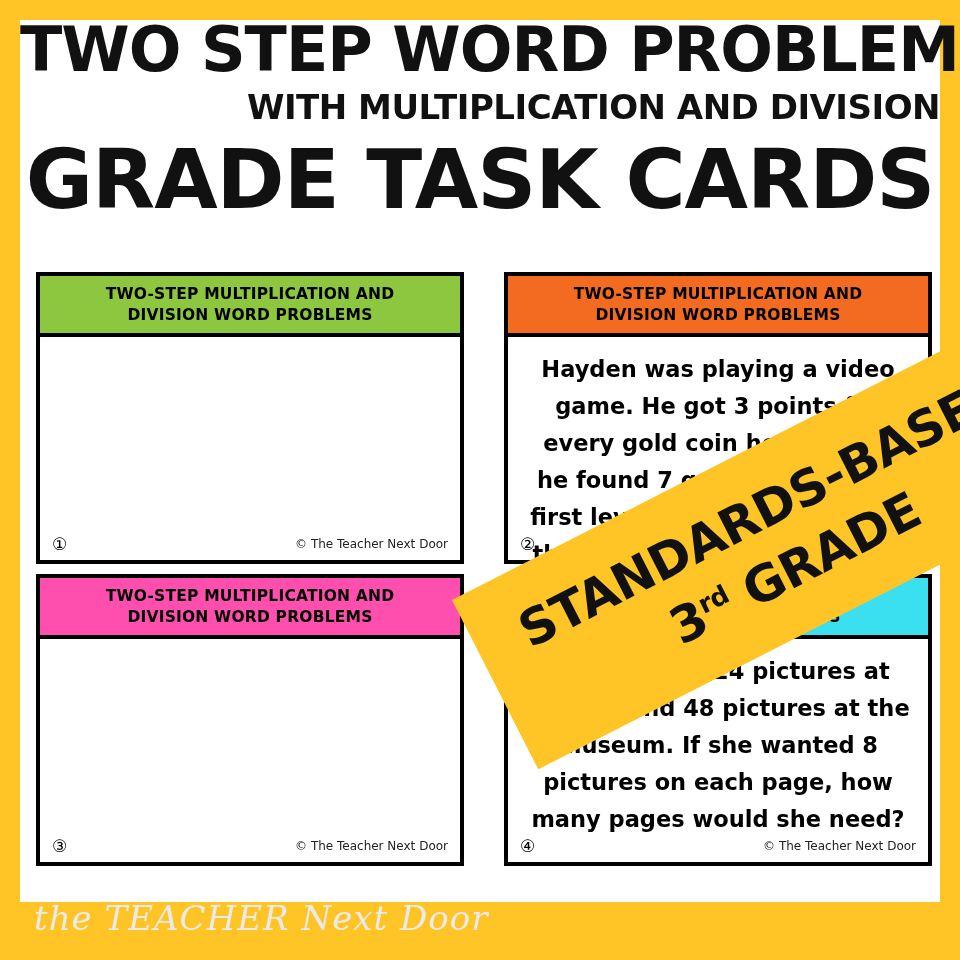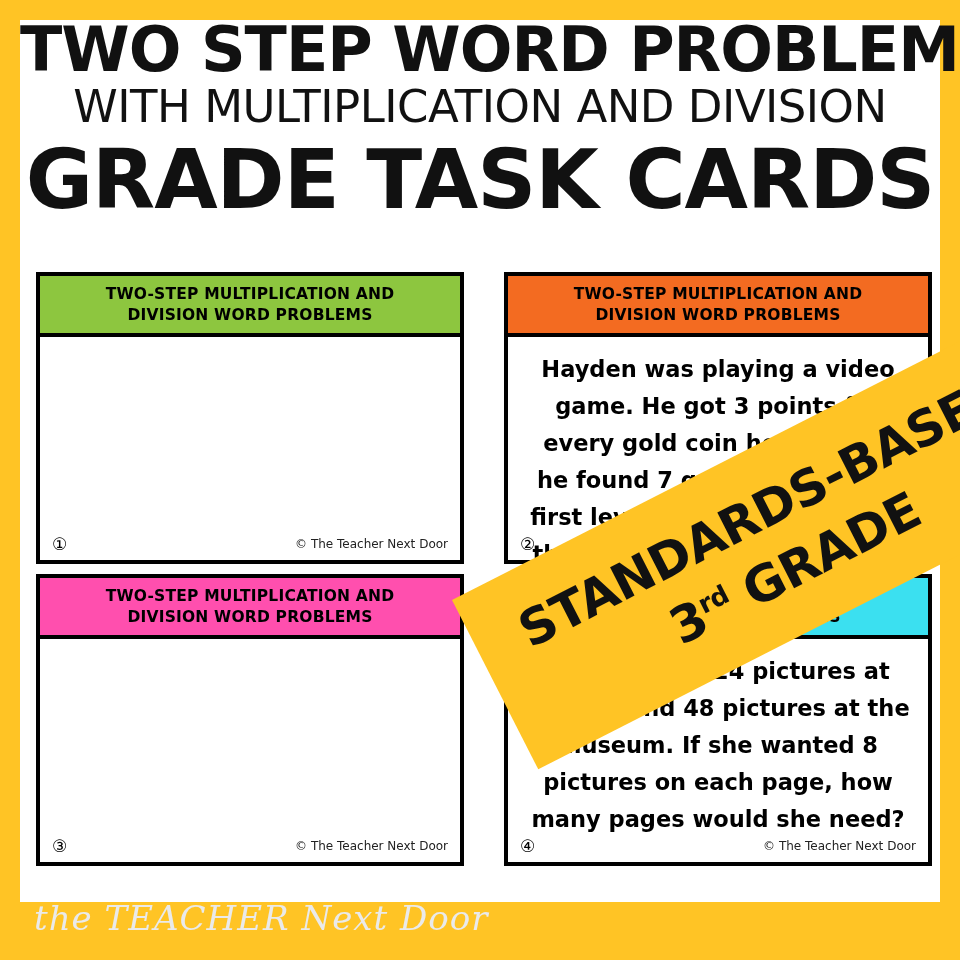--- a/index.html
+++ b/index.html
@@ -41,25 +41,26 @@
   .title-line1 {
     font-family: "DejaVu Sans", sans-serif;
     font-weight: 700;
     font-size: 62px;
     line-height: 64px;
     letter-spacing: -1px;
     white-space: nowrap;
   }
   .title-line2 {
     font-family: "DejaVu Sans", sans-serif;
-    font-weight: 400;
-    font-size: 45px;
+    font-weight: 700;
+    font-size: 34px;
     line-height: 50px;
     letter-spacing: -0.5px;
     white-space: nowrap;
+    text-align: right;
   }
   .title-line3 {
     font-family: "DejaVu Sans", sans-serif;
     font-weight: 700;
     font-size: 82px;
     line-height: 88px;
     letter-spacing: -1px;
     white-space: nowrap;
     margin-top: 4px;
   }

